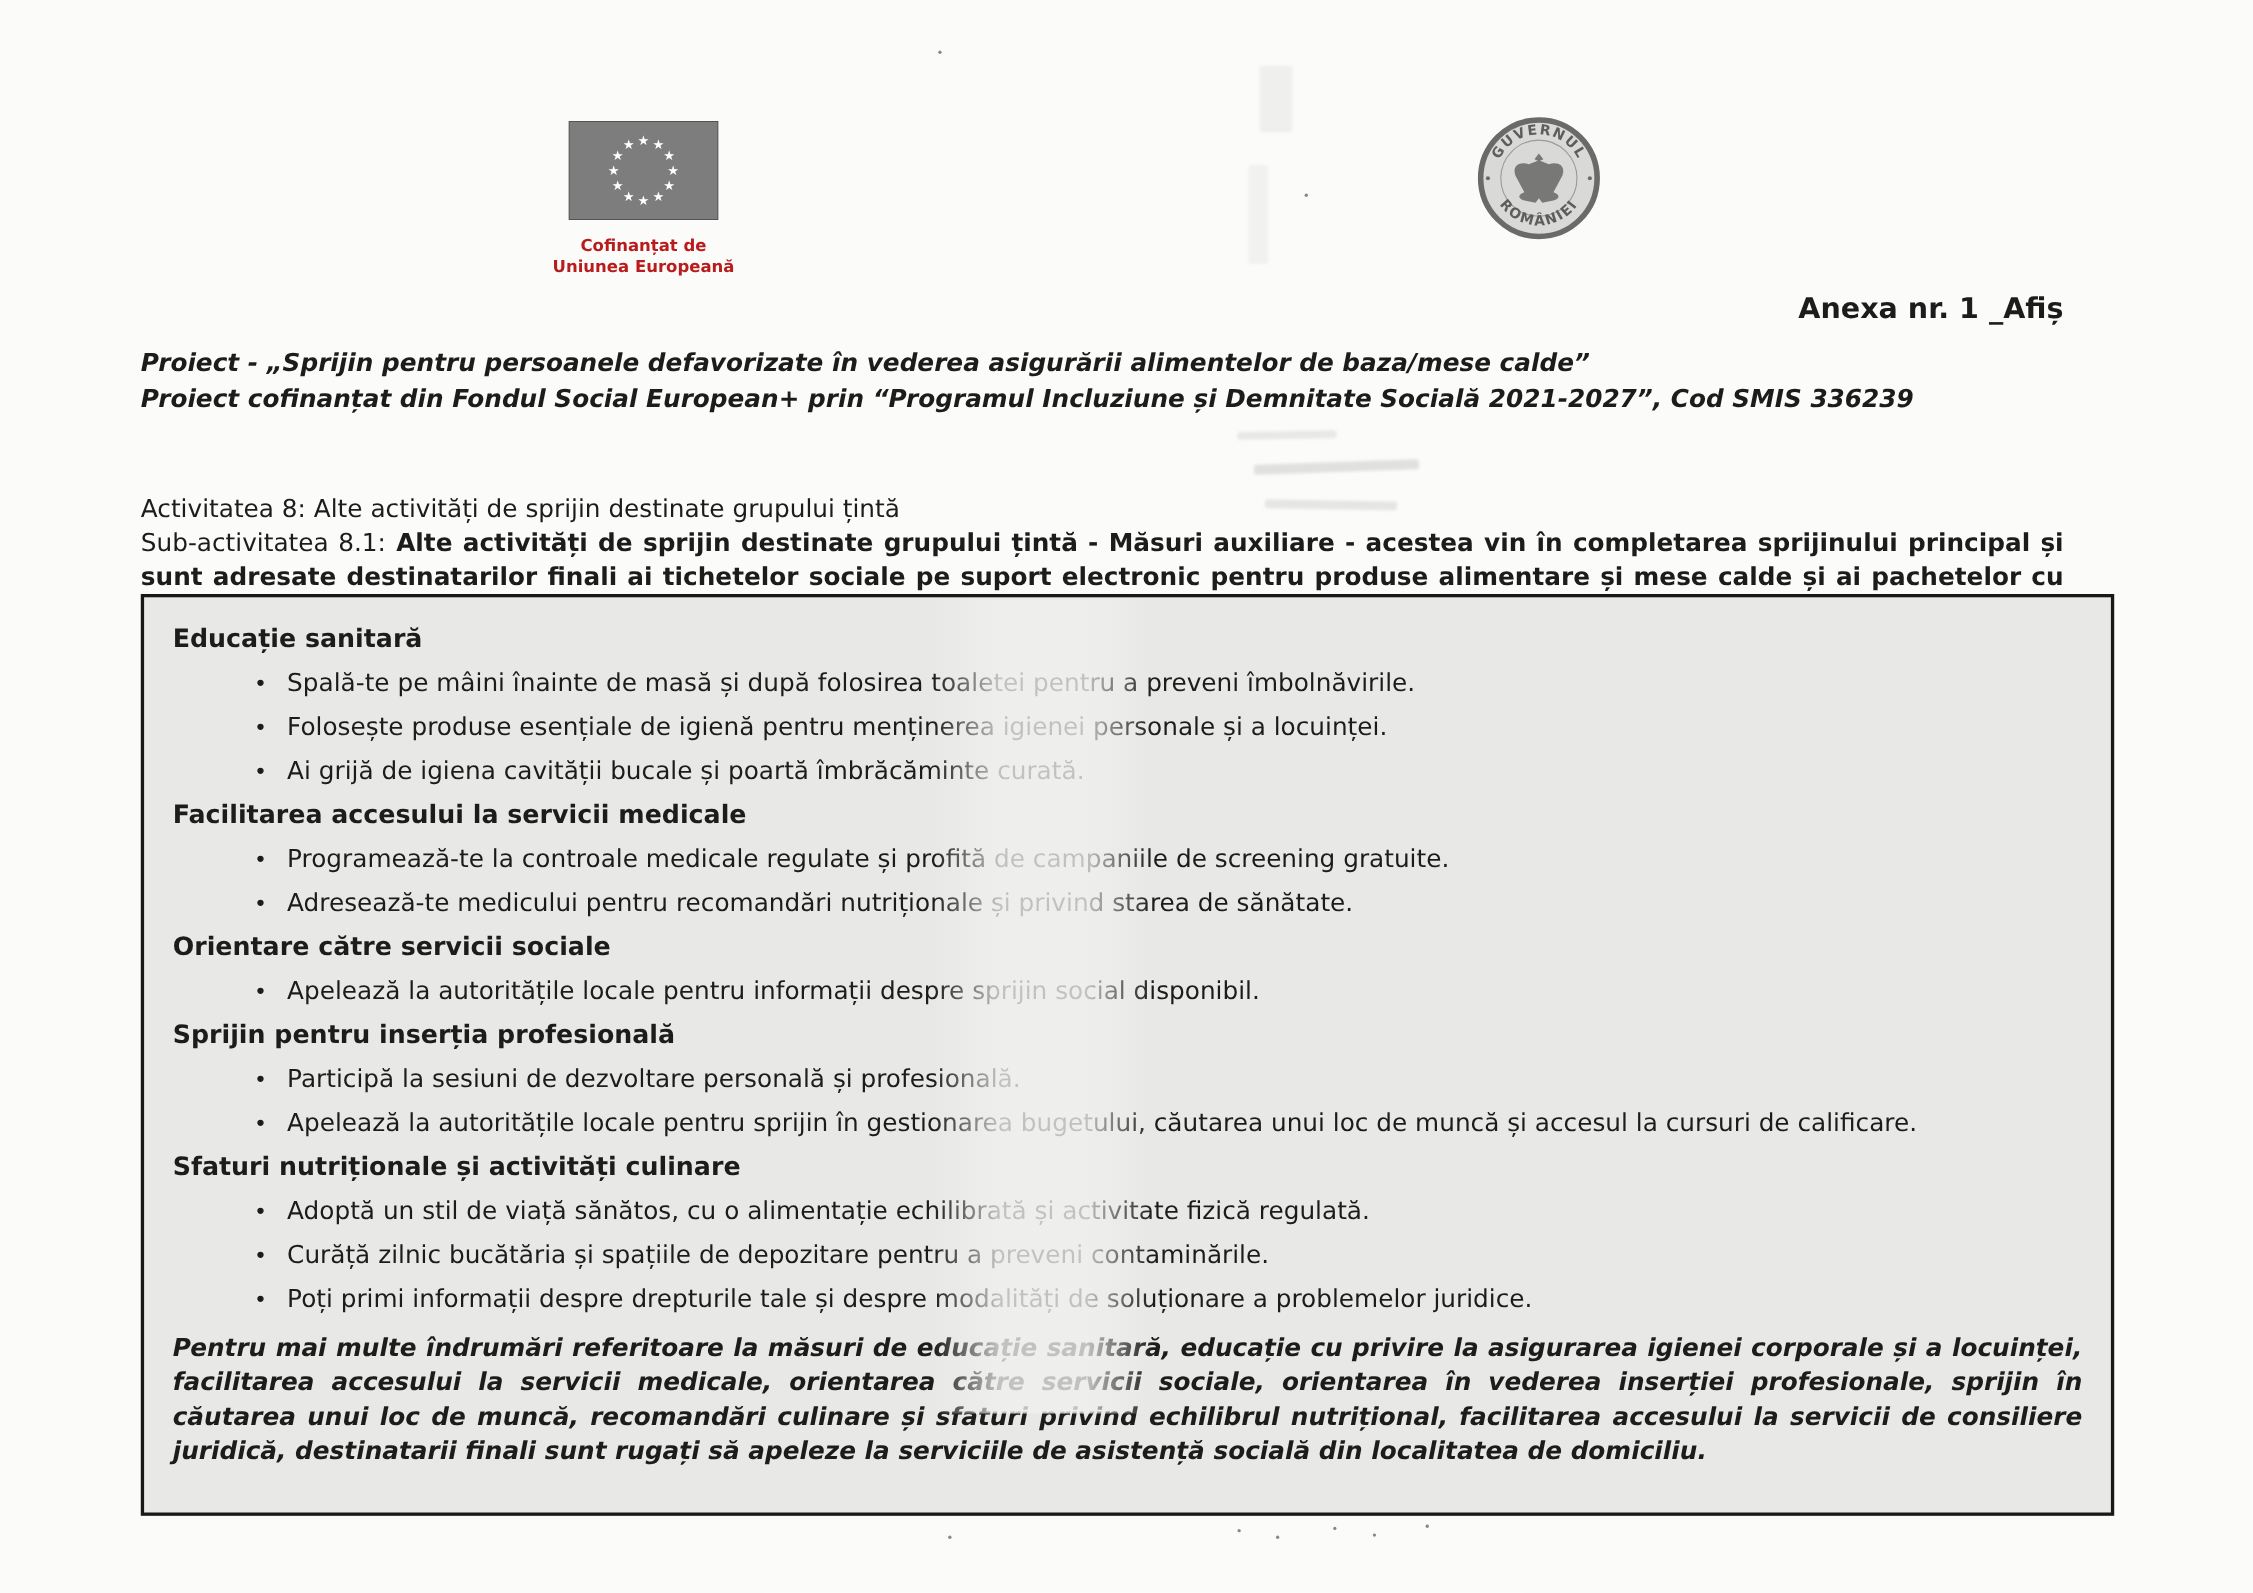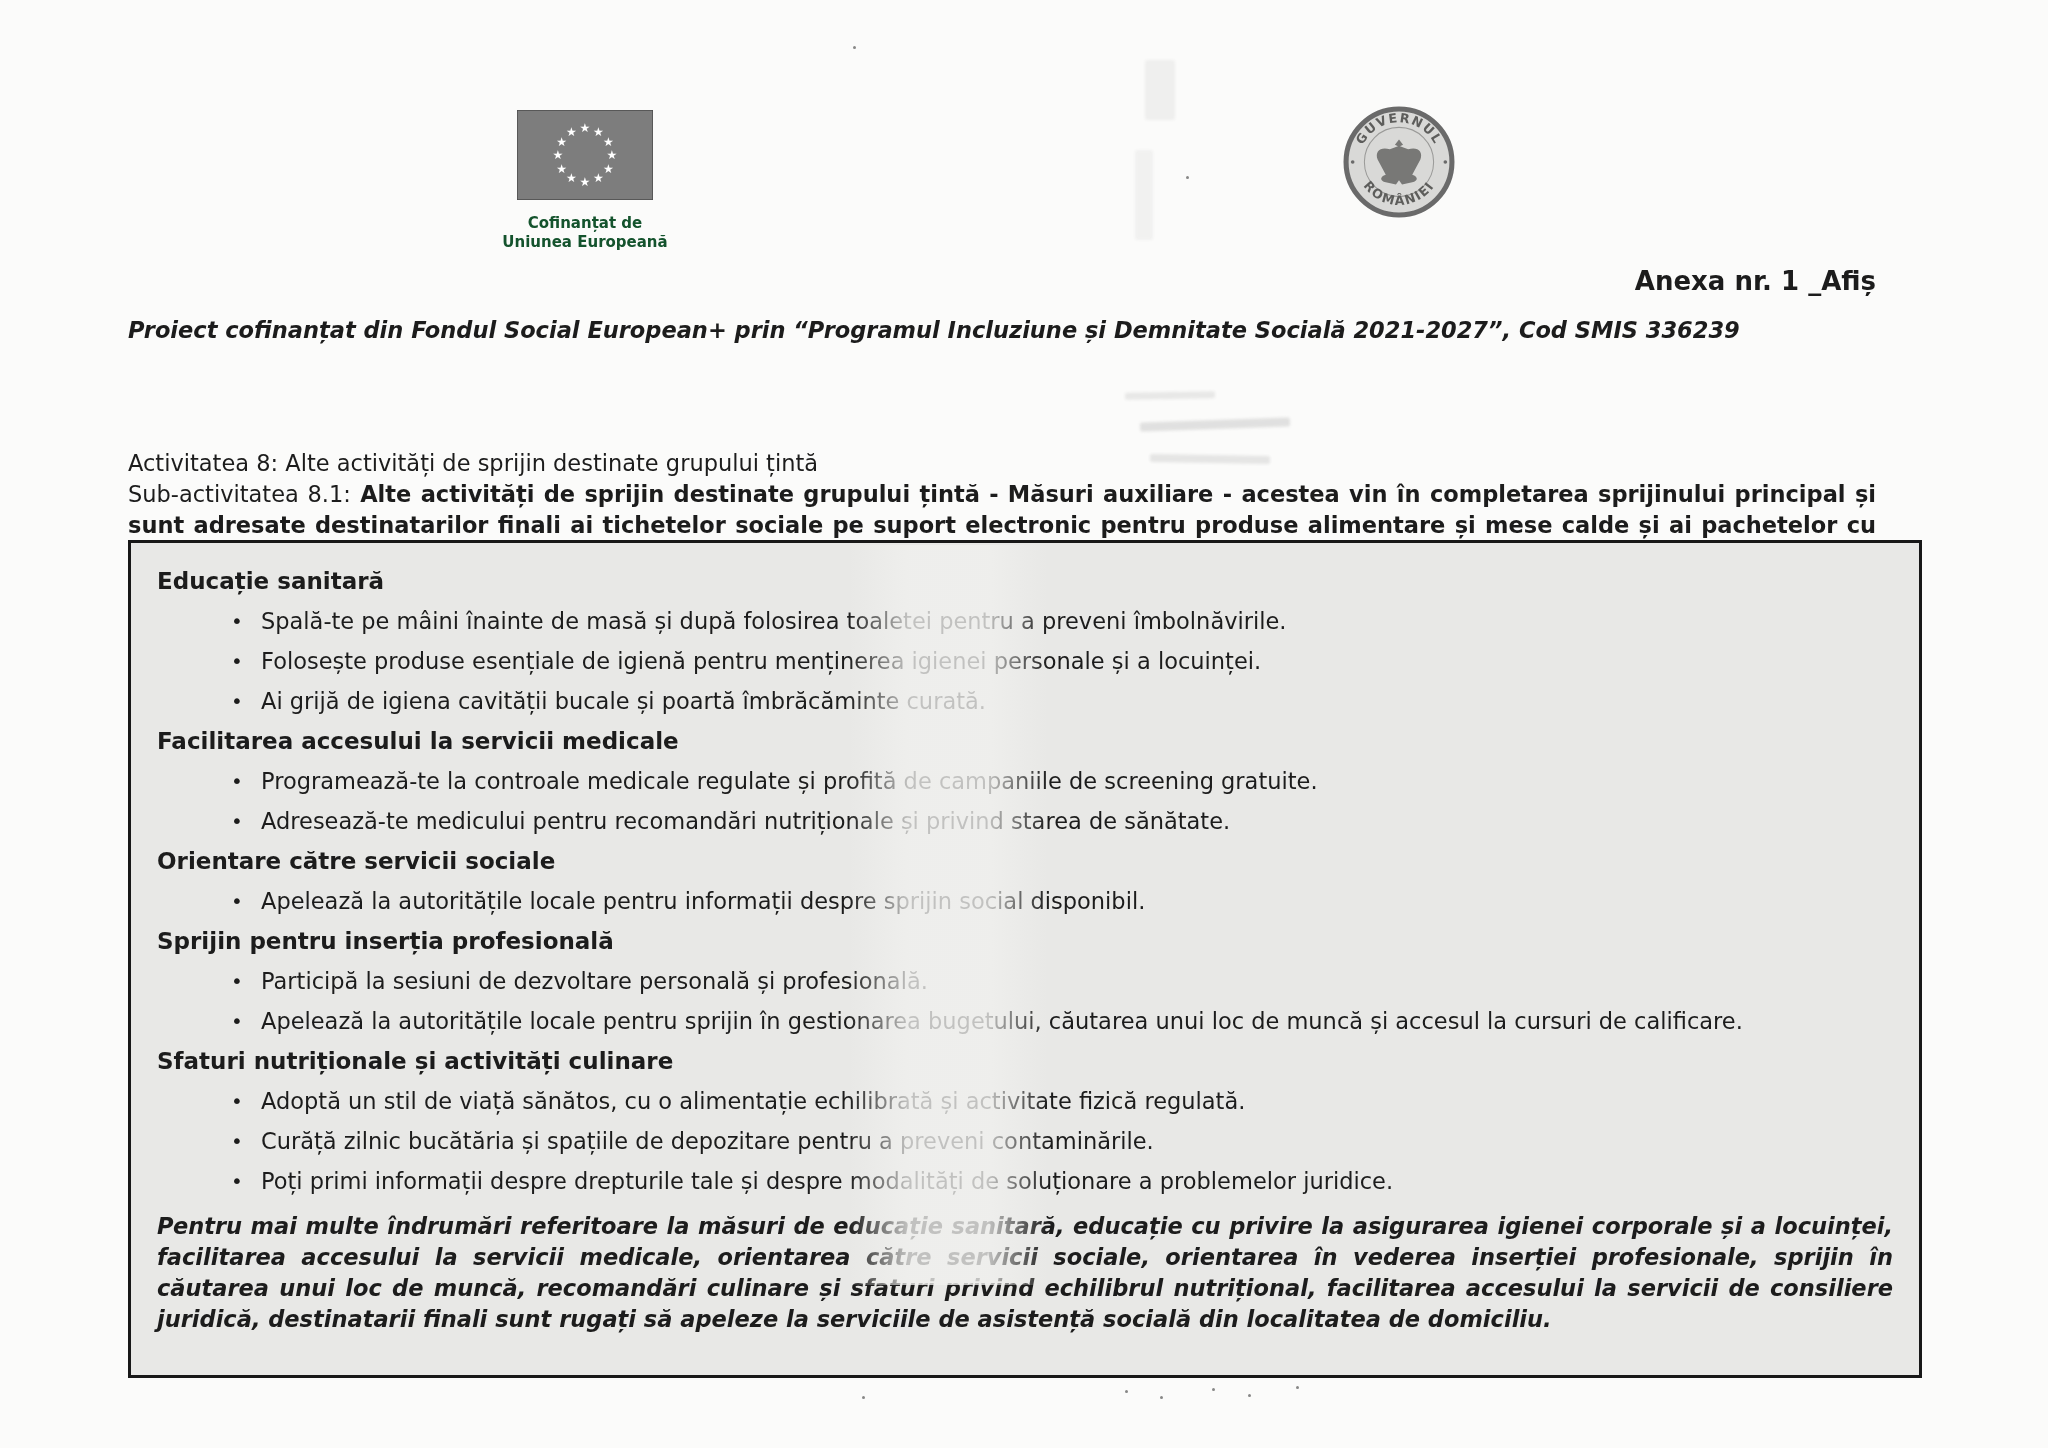--- a/index.html
+++ b/index.html
@@ -5,21 +5,21 @@
   html,body{margin:0;padding:0;background:#ffffff;}
   .page{
     position:relative;width:2048px;height:1448px;overflow:hidden;
     background:#fbfbfa;color:#1c1c1c;
     font-family:"DejaVu Sans","Liberation Sans",sans-serif;
   }
 
   
   .eu-block{position:absolute;left:500px;top:110px;width:170px;text-align:center;}
   .eu-flag{display:inline-block;}
-  .eu-caption{margin-top:10px;font-size:15px;font-weight:700;color:#14532d;line-height:19px;}
+  .eu-caption{margin-top:10px;font-size:15px;font-weight:700;color:#b91c1c;line-height:19px;}
   .gov-seal{position:absolute;left:1343px;top:106px;}
   .annex{position:absolute;right:172px;top:266px;font-size:26px;font-weight:700;text-align:center;}
 
   
   .project{position:absolute;left:128px;top:314px;width:1780px;
     font-size:22.5px;font-weight:700;font-style:italic;line-height:33px;}
   .activity{position:absolute;left:128px;top:448px;width:1748px;
     font-size:22.5px;line-height:31px;}
   .activity .line2{text-align:justify;}
   .lbl{font-weight:400;}
@@ -92,20 +92,21 @@
     <circle cx="9.5" cy="55" r="1.8" fill="#6a6a6a"></circle>
     <circle cx="100.5" cy="55" r="1.8" fill="#6a6a6a"></circle>
     <g fill="#787876">
       <path d="M55 33 l4 5 -3 1.5 8 3 c9 -3 15 2 12 10 l-8 15 c6 2 6 6 0 7.5 l-10 2 -3 -4 -3 4 -10 -2 c-6 -1.5 -6 -5.5 0 -7.5 l-8 -15 c-3 -8 3 -13 12 -10 l8 -3 -3 -1.5 z"></path>
     </g>
   </svg>
 
   <div class="annex">Anexa nr. 1 _Afiș</div>
 
   <div class="project">
+    <div>Proiect - „Sprijin pentru persoanele defavorizate în vederea asigurării alimentelor de baza/mese calde”</div>
     <div>Proiect cofinanțat din Fondul Social European+ prin “Programul Incluziune și Demnitate Socială 2021-2027”, Cod SMIS 336239</div>
   </div>
 
   <div class="activity">
     <div class="line1"><span class="lbl">Activitatea 8:</span><span> Alte activități de sprijin destinate grupului țintă</span></div>
     <div class="line2"><span class="lbl">Sub-activitatea 8.1:</span><span class="act-body2"> Alte activități de sprijin destinate grupului țintă - Măsuri auxiliare - acestea vin în completarea sprijinului principal și sunt adresate destinatarilor finali ai tichetelor sociale pe suport electronic pentru produse alimentare și mese calde și ai pachetelor cu produse alimentare</span></div>
   </div>
 
   <div class="box">
     <div>

